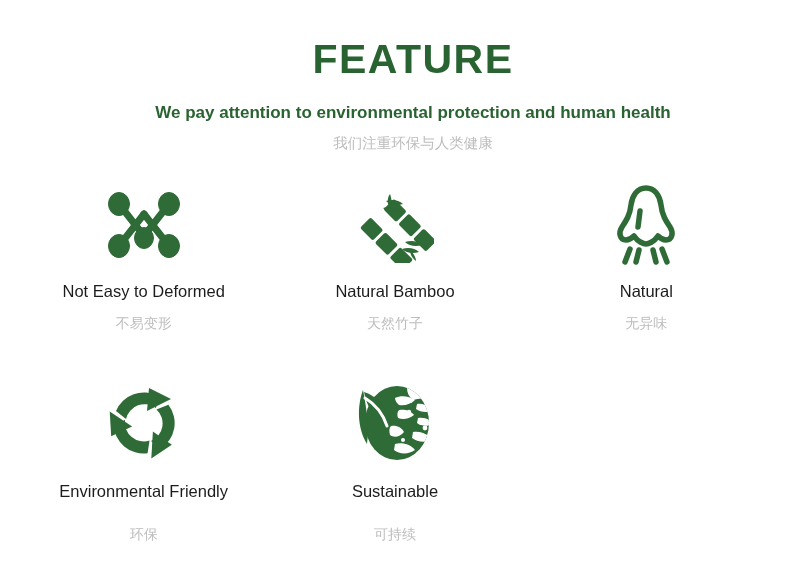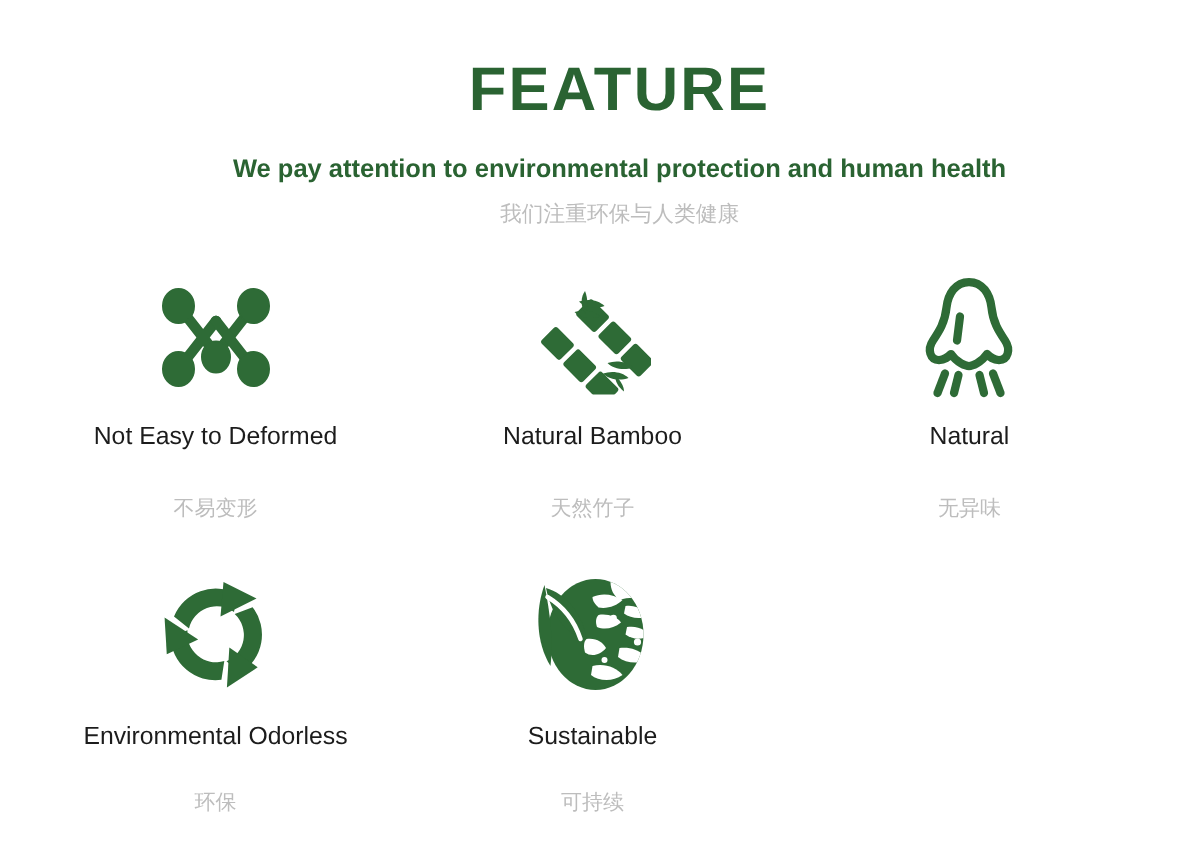--- a/index.html
+++ b/index.html
@@ -80,21 +80,21 @@
     font-size: 16.5px;
     color: #1c1c1c;
     line-height: 20px;
     margin-top: 8px;
     white-space: nowrap;
   }
   .label-cn {
     font-size: 14px;
     color: #bdbdbd;
     line-height: 18px;
-    margin-top: 28px;
+    margin-top: 13px;
     white-space: nowrap;
   }
   
   .row2 .icon-wrap { height: 100px; }
   .row2 .label-cn { margin-top: 24px; }
 </style>
 </head>
 <body>
 
 <div id="page">
@@ -200,21 +200,21 @@
               <polygon points="46,5 68,16 44,28"></polygon>
             </g>
 
             <g transform="rotate(240 41 40)">
               <path d="M13 28 A30 30 0 0 1 55 13 L53 25 A19 19 0 0 0 23 36 Z"></path>
               <polygon points="46,5 68,16 44,28"></polygon>
             </g>
           </g>
         </svg>
       </div>
-      <div class="label-en">Environmental Odorless</div>
+      <div class="label-en">Environmental Friendly</div>
       <div class="label-cn">环保</div>
     </div>
 
 
     <div class="cell row2">
       <div class="icon-wrap">
         <svg width="80" height="82" viewBox="0 0 80 82" aria-hidden="true">
           <defs>
             <clipPath id="globeClip">
               <ellipse cx="42" cy="41" rx="32" ry="37"></ellipse>

